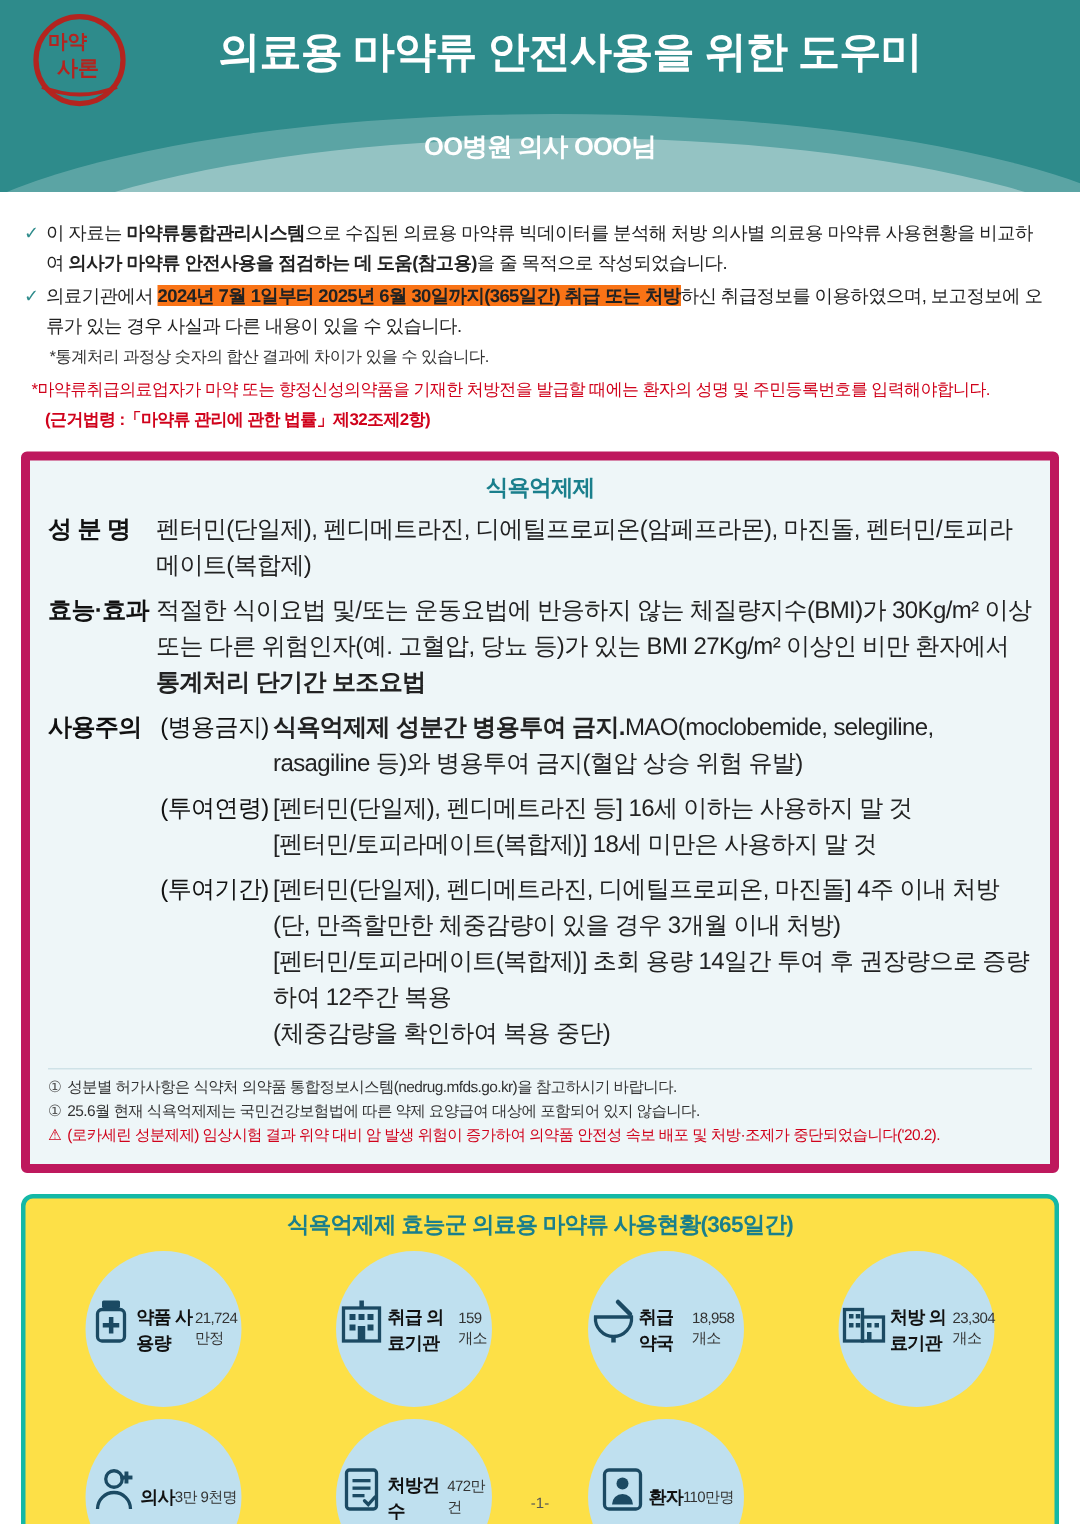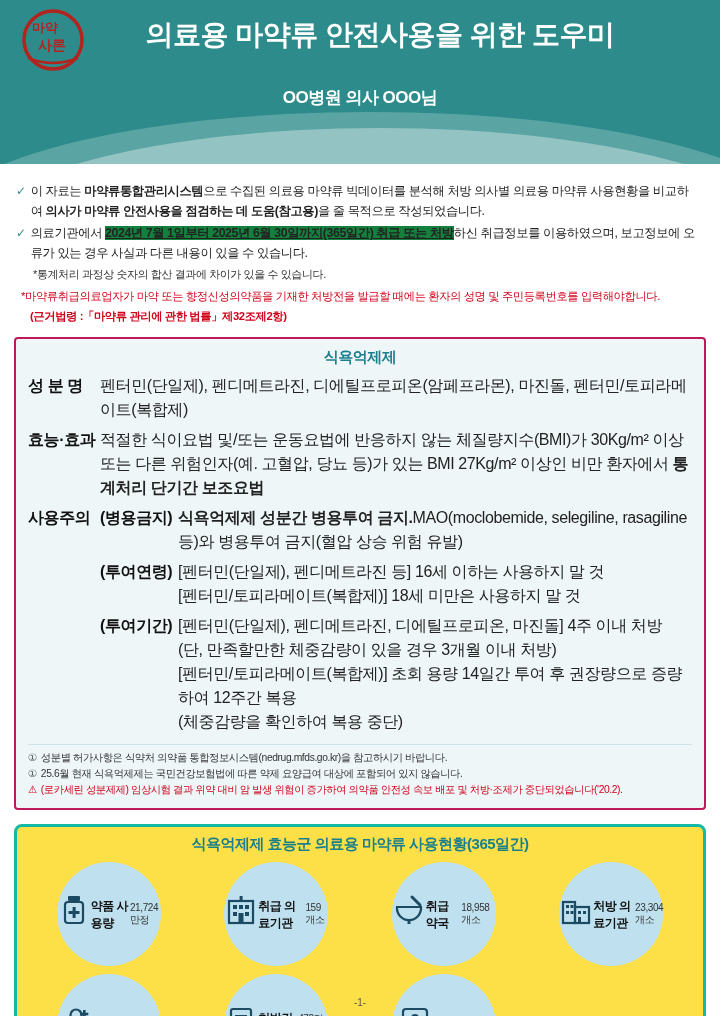--- a/index.html
+++ b/index.html
@@ -11,21 +11,21 @@
     font-family: "Liberation Sans", "DejaVu Sans", sans-serif;
     color: #222;
     position: relative;
     overflow: hidden;
   }
 
   
   .header {
     position: relative;
     width: 720px;
-    height: 164px;
+    height: 128px;
     background: #2e8b8b;
     overflow: hidden;
   }
   .header .wave1 {
     position: absolute;
     left: -60px; bottom: -58px;
     width: 860px; height: 110px;
     background: #ffffff;
     opacity: .22;
     border-radius: 50% 50% 0 0 / 100% 100% 0 0;
@@ -74,21 +74,21 @@
   .check {
     color: #2e8b8b;
     font-size: 12px;
     line-height: 1.6;
     margin-right: 5px;
     flex: 0 0 auto;
     font-weight: bold;
   }
   .n-text { flex: 1 1 auto; }
   .b { font-weight: bold; }
-  .hl { background: #15803d; font-weight: bold; text-decoration: underline; }
+  .hl { background: #f97316; font-weight: bold; }
   .small-note {
     font-size: 11px;
     color: #333;
     margin: 2px 0 0 17px;
     letter-spacing: -0.4px;
   }
   .red-note {
     font-size: 11.3px;
     color: #d0021b;
     font-weight: normal;
@@ -100,21 +100,21 @@
     color: #d0021b;
     font-weight: bold;
     margin: 1px 0 0 14px;
     letter-spacing: -0.4px;
   }
 
   
   .drugbox {
     margin: 12px 14px 0 14px;
     background: #eef6f8;
-    border: 2px solid #be185d;
+    border: 6px solid #be185d;
     border-radius: 4px;
     padding: 9px 12px 10px 12px;
   }
   .drug-title {
     text-align: center;
     color: #1a7f8c;
     font-size: 15px;
     font-weight: bold;
     margin-bottom: 4px;
     letter-spacing: -0.5px;
@@ -128,23 +128,24 @@
     letter-spacing: -0.4px;
   }
   .dt-label {
     width: 72px;
     font-weight: bold;
     color: #111;
     padding-right: 6px;
   }
   .dt-sublabel {
     width: 78px;
-    font-weight: bold;
+    font-weight: normal;
     color: #111;
     white-space: nowrap;
+    text-align: center;
   }
   .drug-footnotes {
     margin-top: 7px;
     padding-top: 5px;
     border-top: 1px solid #cfe2e7;
   }
   .fnote {
     font-size: 10.3px;
     color: #333;
     line-height: 1.55;

